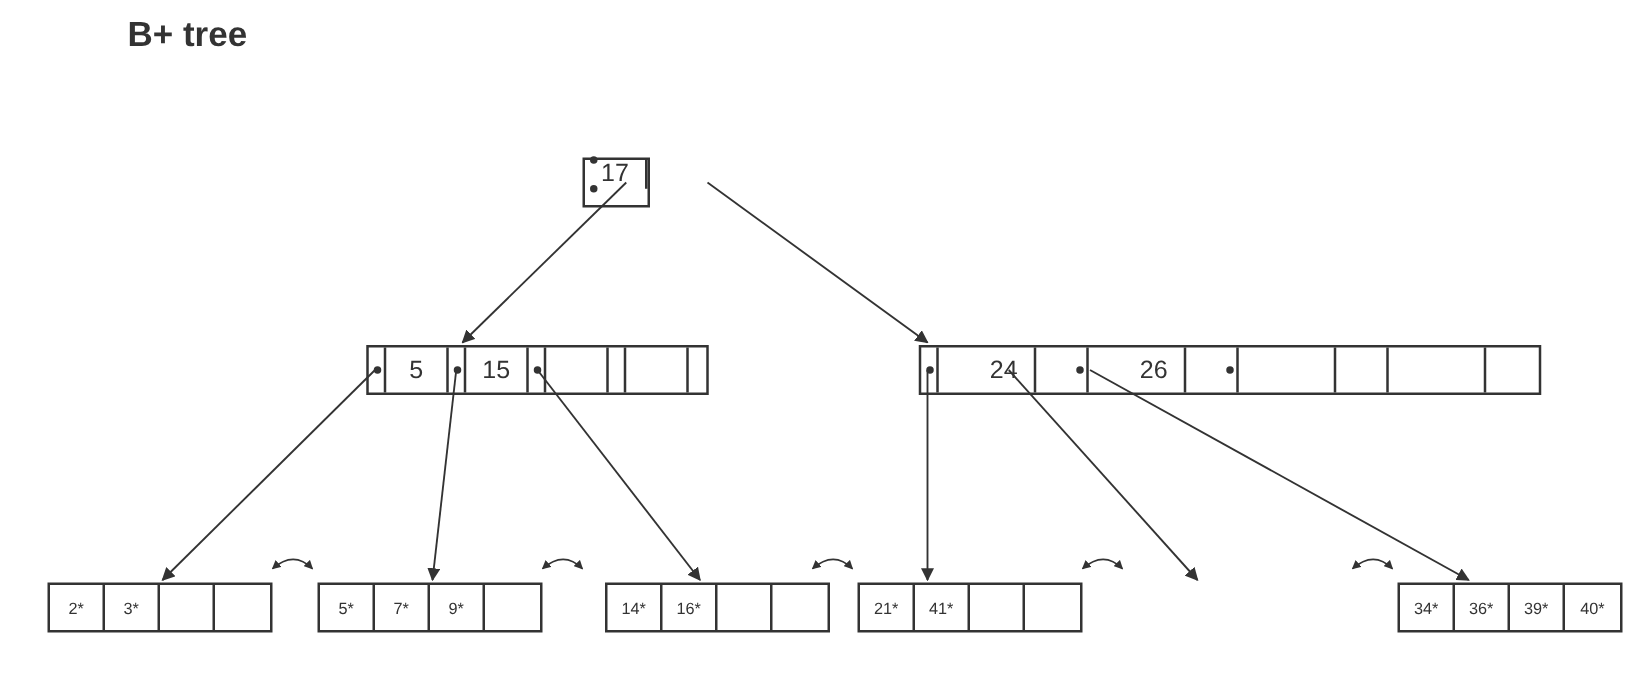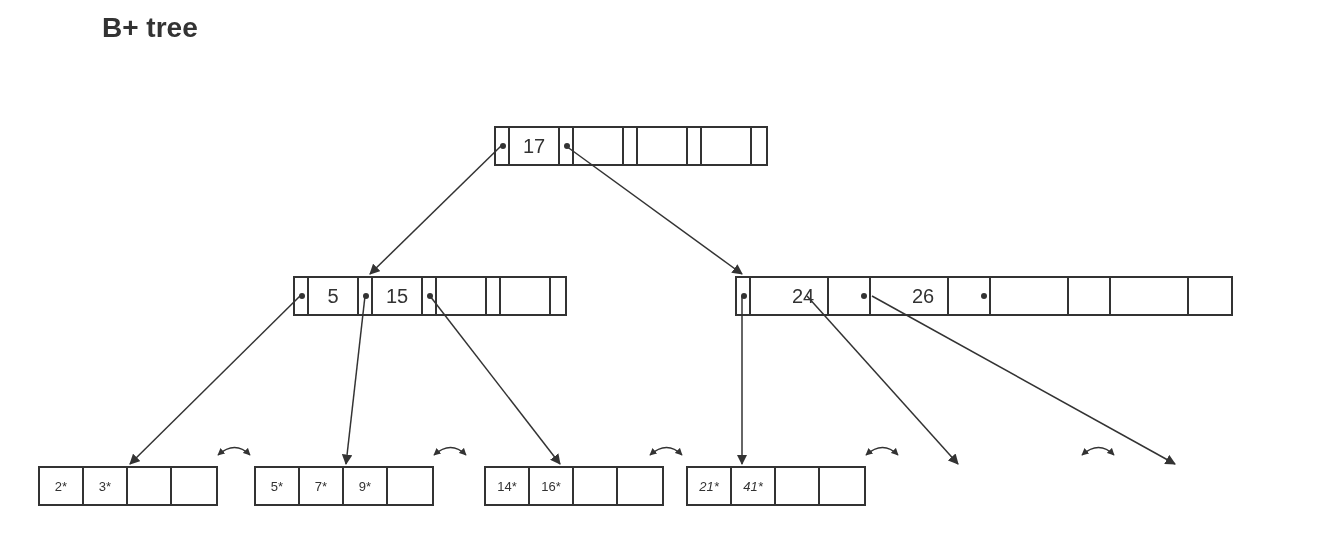--- a/index.html
+++ b/index.html
@@ -86,21 +86,21 @@
     pointer-events: none;
   }
 </style>
 </head>
 <body>
 
 <div class="stage">
 
   <div class="title">B+ tree</div>
 
-  <div class="index-node" style="left:494px; top:126px; height:40px;">
+  <div class="index-node" style="left:466px; top:126px; height:40px;flex-direction:column;">
     <div class="ptr">
         <div class="dot"></div>
       </div>
     <div class="key">17</div>
     <div class="ptr">
         <div class="dot"></div>
       </div>
     <div class="key"></div>
     <div class="ptr"></div>
     <div class="key"></div>
@@ -159,28 +159,34 @@
     <div class="cell"></div>
   </div>
 
   <div class="leaf-node" style="left:470px; top:466px;margin-left:14px;">
     <div class="cell">14*</div>
     <div class="cell">16*</div>
     <div class="cell"></div>
     <div class="cell"></div>
   </div>
 
-  <div class="leaf-node" style="left:686px; top:466px;font-style:italic;">
+  <div class="leaf-node" style="left:686px; top:466px;">
     <div class="cell">21*</div>
     <div class="cell">41*</div>
     <div class="cell"></div>
     <div class="cell"></div>
   </div>
 
 
+  <div class="leaf-node" style="left:1118px; top:466px;">
+    <div class="cell">34*</div>
+    <div class="cell">36*</div>
+    <div class="cell">39*</div>
+    <div class="cell">40*</div>
+  </div>
 
   <svg class="overlay" width="1319" height="556">
     <defs>
       <marker id="arrow" viewBox="0 0 10 10" refX="9" refY="5" markerWidth="7" markerHeight="7" orient="auto-start-reverse">
         <path d="M 0 0 L 10 5 L 0 10 z" fill="#333"></path>
       </marker>
       <marker id="arrow-start" viewBox="0 0 10 10" refX="1" refY="5" markerWidth="6" markerHeight="6" orient="auto">
         <path d="M 10 0 L 0 5 L 10 10 z" fill="#333"></path>
       </marker>
       <marker id="arrow-end" viewBox="0 0 10 10" refX="9" refY="5" markerWidth="6" markerHeight="6" orient="auto">

